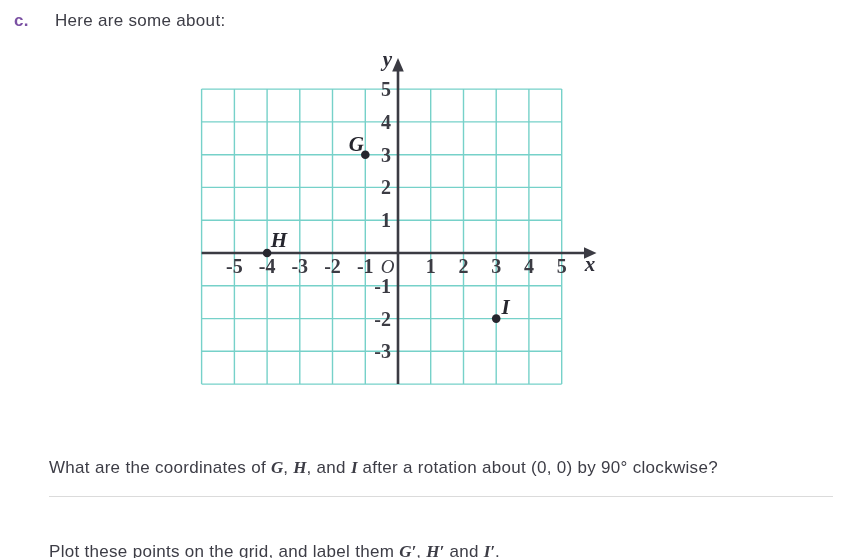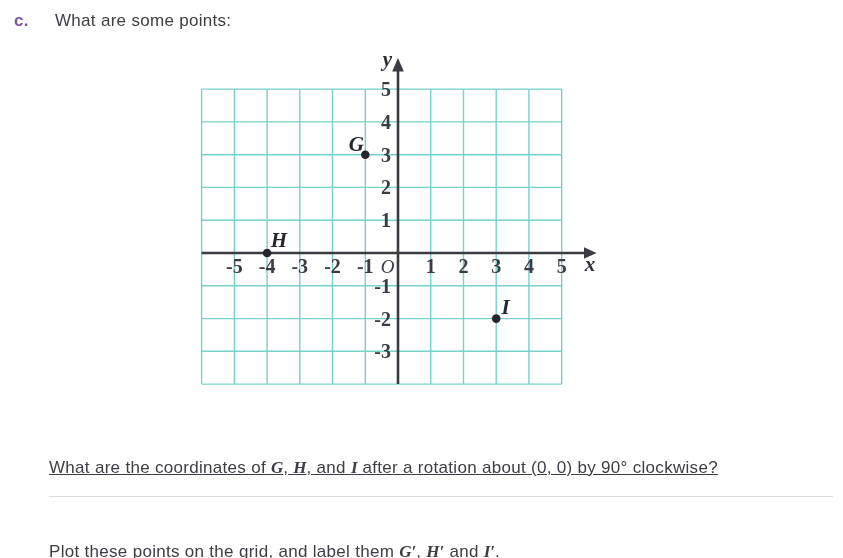--- a/index.html
+++ b/index.html
@@ -12,30 +12,30 @@
   .intro{left:55px;top:11px;font-size:17px;letter-spacing:.3px;color:#3d3d46;}
 
   
   .graph{left:180px;top:45px;width:430px;height:350px;}
   .tick{font-family:"Liberation Serif",serif;font-size:20px;font-weight:bold;fill:#3b3b43;}
   .axisvar{font-family:"Liberation Serif",serif;font-size:21px;font-weight:bold;font-style:italic;fill:#2e2e38;}
   .ptlabel{font-family:"Liberation Serif",serif;font-size:21px;font-weight:bold;font-style:italic;fill:#26262e;}
   .originlbl{font-family:"Liberation Serif",serif;font-size:19px;font-style:italic;fill:#3b3b43;}
 
   
-  .question{left:49px;top:440px;width:786px;font-size:17px;letter-spacing:.3px;line-height:21px;text-decoration:underline;}
+  .question{left:49px;top:440px;width:786px;font-size:17px;letter-spacing:.3px;line-height:21px;}
   .divider{left:49px;top:496px;width:784px;height:0;border-top:1px solid #dbdbdb;}
   .instruction{left:49px;top:524px;width:786px;font-size:17px;letter-spacing:.3px;line-height:21px;}
   .mi{font-family:"Liberation Serif",serif;font-style:italic;font-weight:600;letter-spacing:0;}
 </style>
 </head>
 <body>
 
 <span class="abs item-label">c.</span>
-<span class="abs intro">What are some points:</span>
+<span class="abs intro">Here are some about:</span>
 
 <svg class="abs graph" width="430" height="350" viewBox="0 0 430 350">
 
   <path fill="none" stroke="#76d1c9" stroke-width="1.4" d="M21.6 44.1V339.1M54.4 44.1V339.1M87.1 44.1V339.1M119.8 44.1V339.1M152.5 44.1V339.1M185.3 44.1V339.1M218 44.1V339.1M250.7 44.1V339.1M283.5 44.1V339.1M316.2 44.1V339.1M348.9 44.1V339.1M381.7 44.1V339.1M21.6 44.1H381.7M21.6 76.9H381.7M21.6 109.7H381.7M21.6 142.4H381.7M21.6 175.2H381.7M21.6 208H381.7M21.6 240.8H381.7M21.6 273.6H381.7M21.6 306.3H381.7M21.6 339.1H381.7"></path>
 
   <line x1="21.6" y1="208" x2="405" y2="208" stroke="#3b3b43" stroke-width="2.6"></line>
   <polygon points="404,202.2 416.5,208 404,213.8" fill="#3b3b43"></polygon>
   <line x1="218" y1="339.1" x2="218" y2="25" stroke="#3b3b43" stroke-width="2.6"></line>
   <polygon points="212.2,26.5 218,13 223.8,26.5" fill="#3b3b43"></polygon>
 

